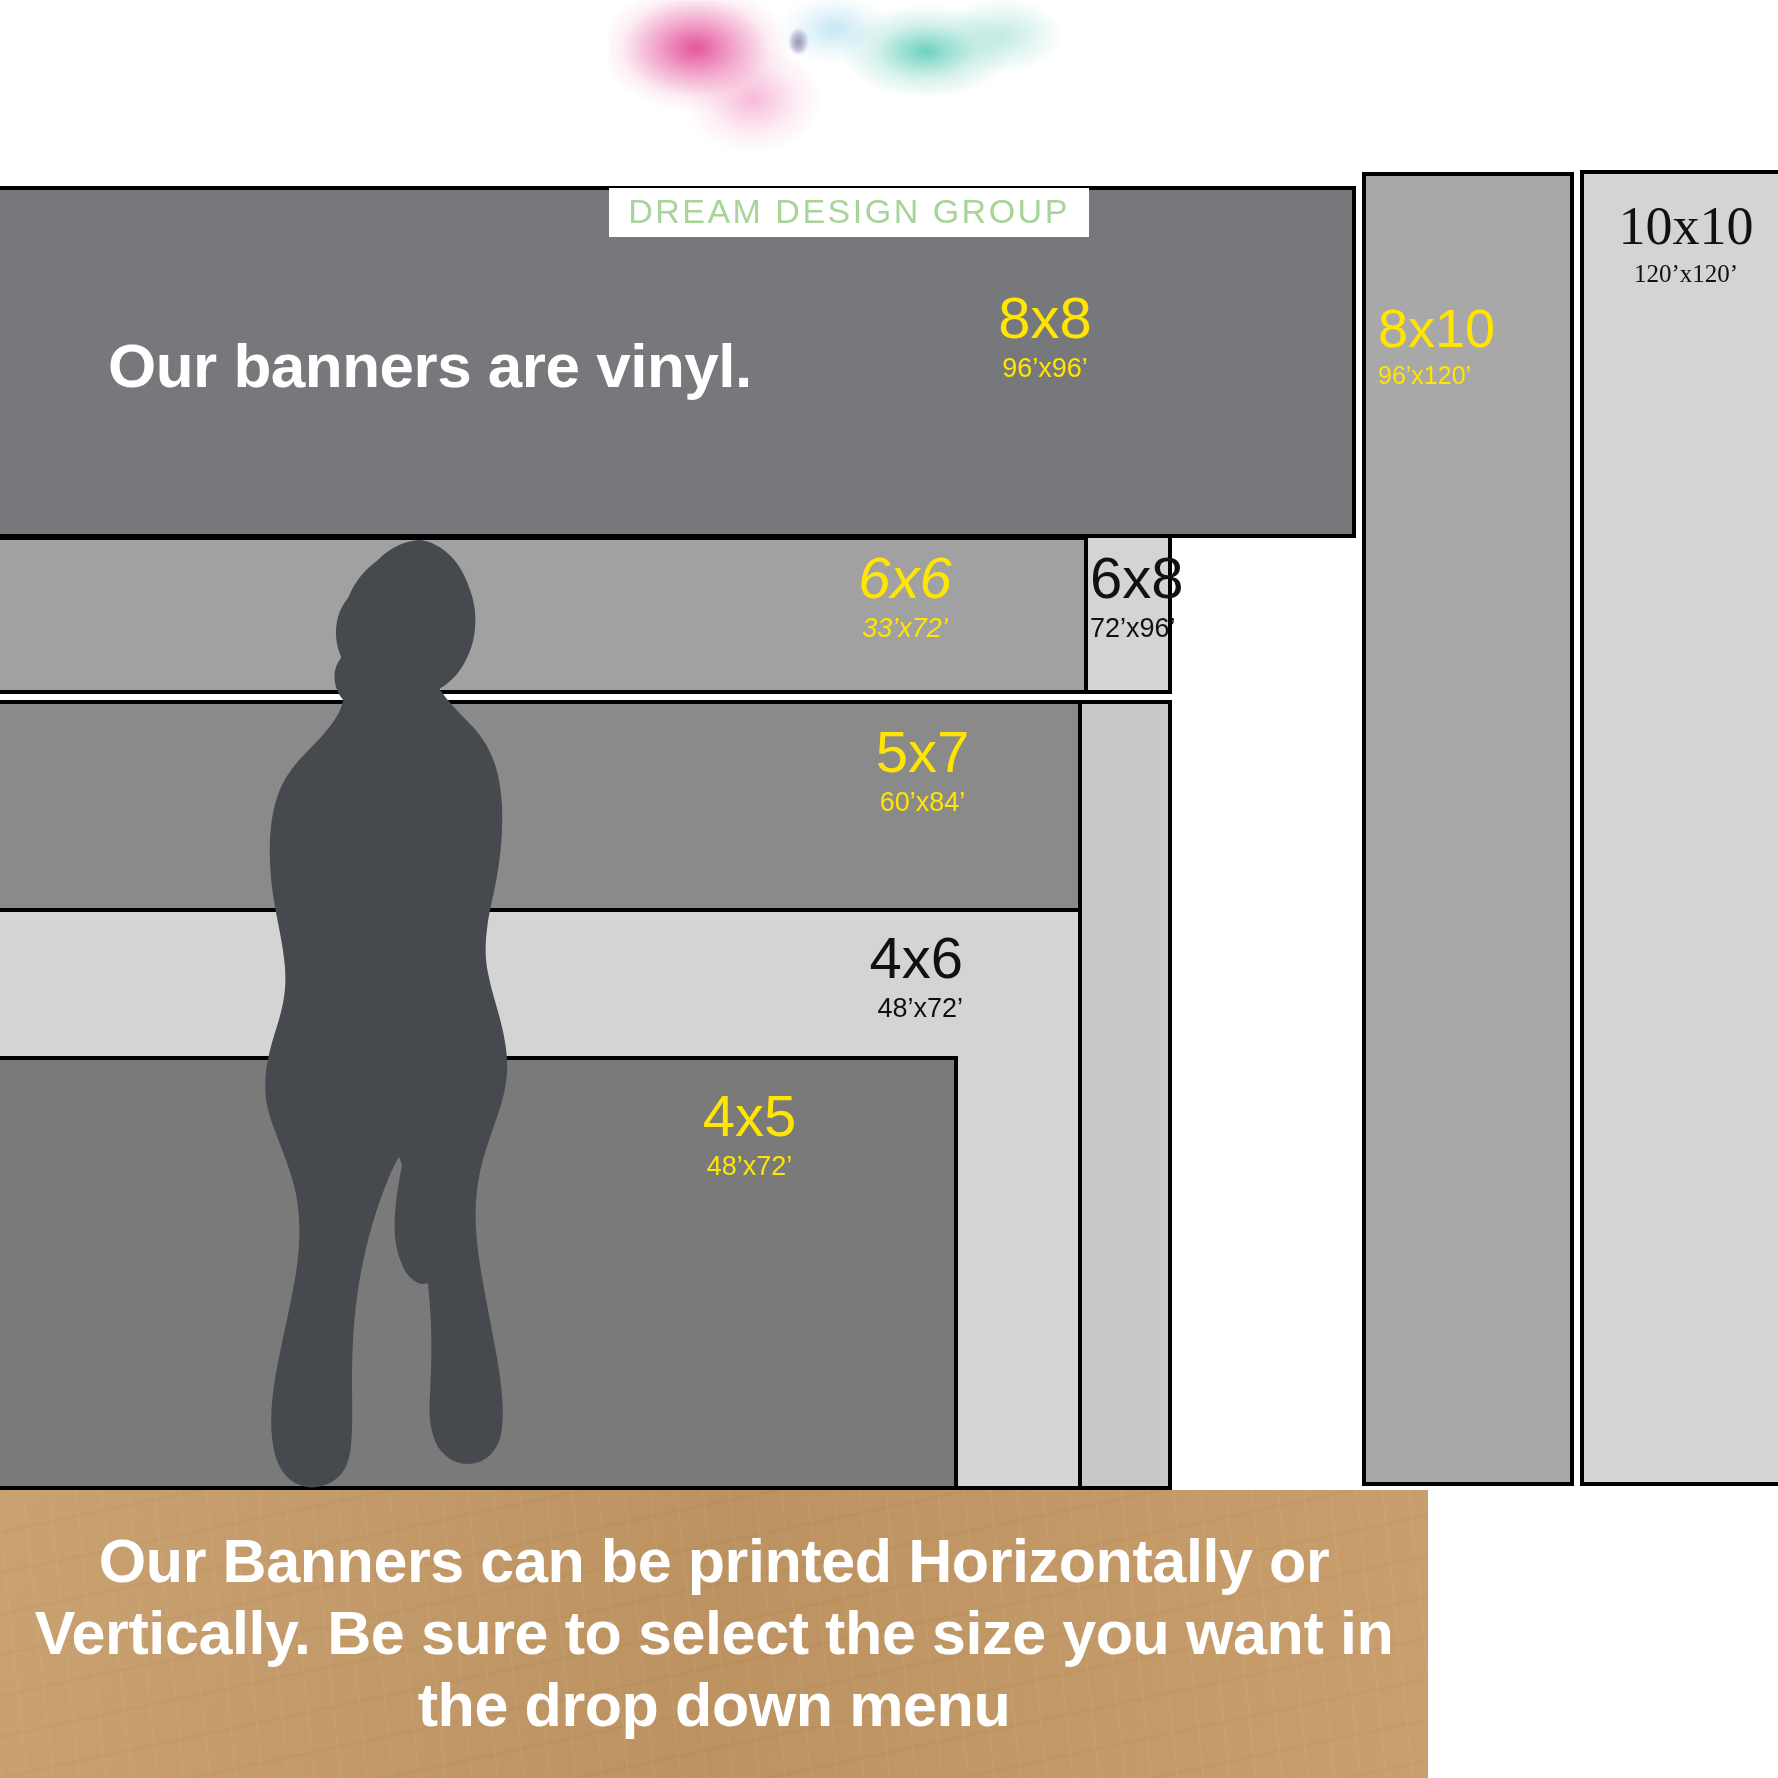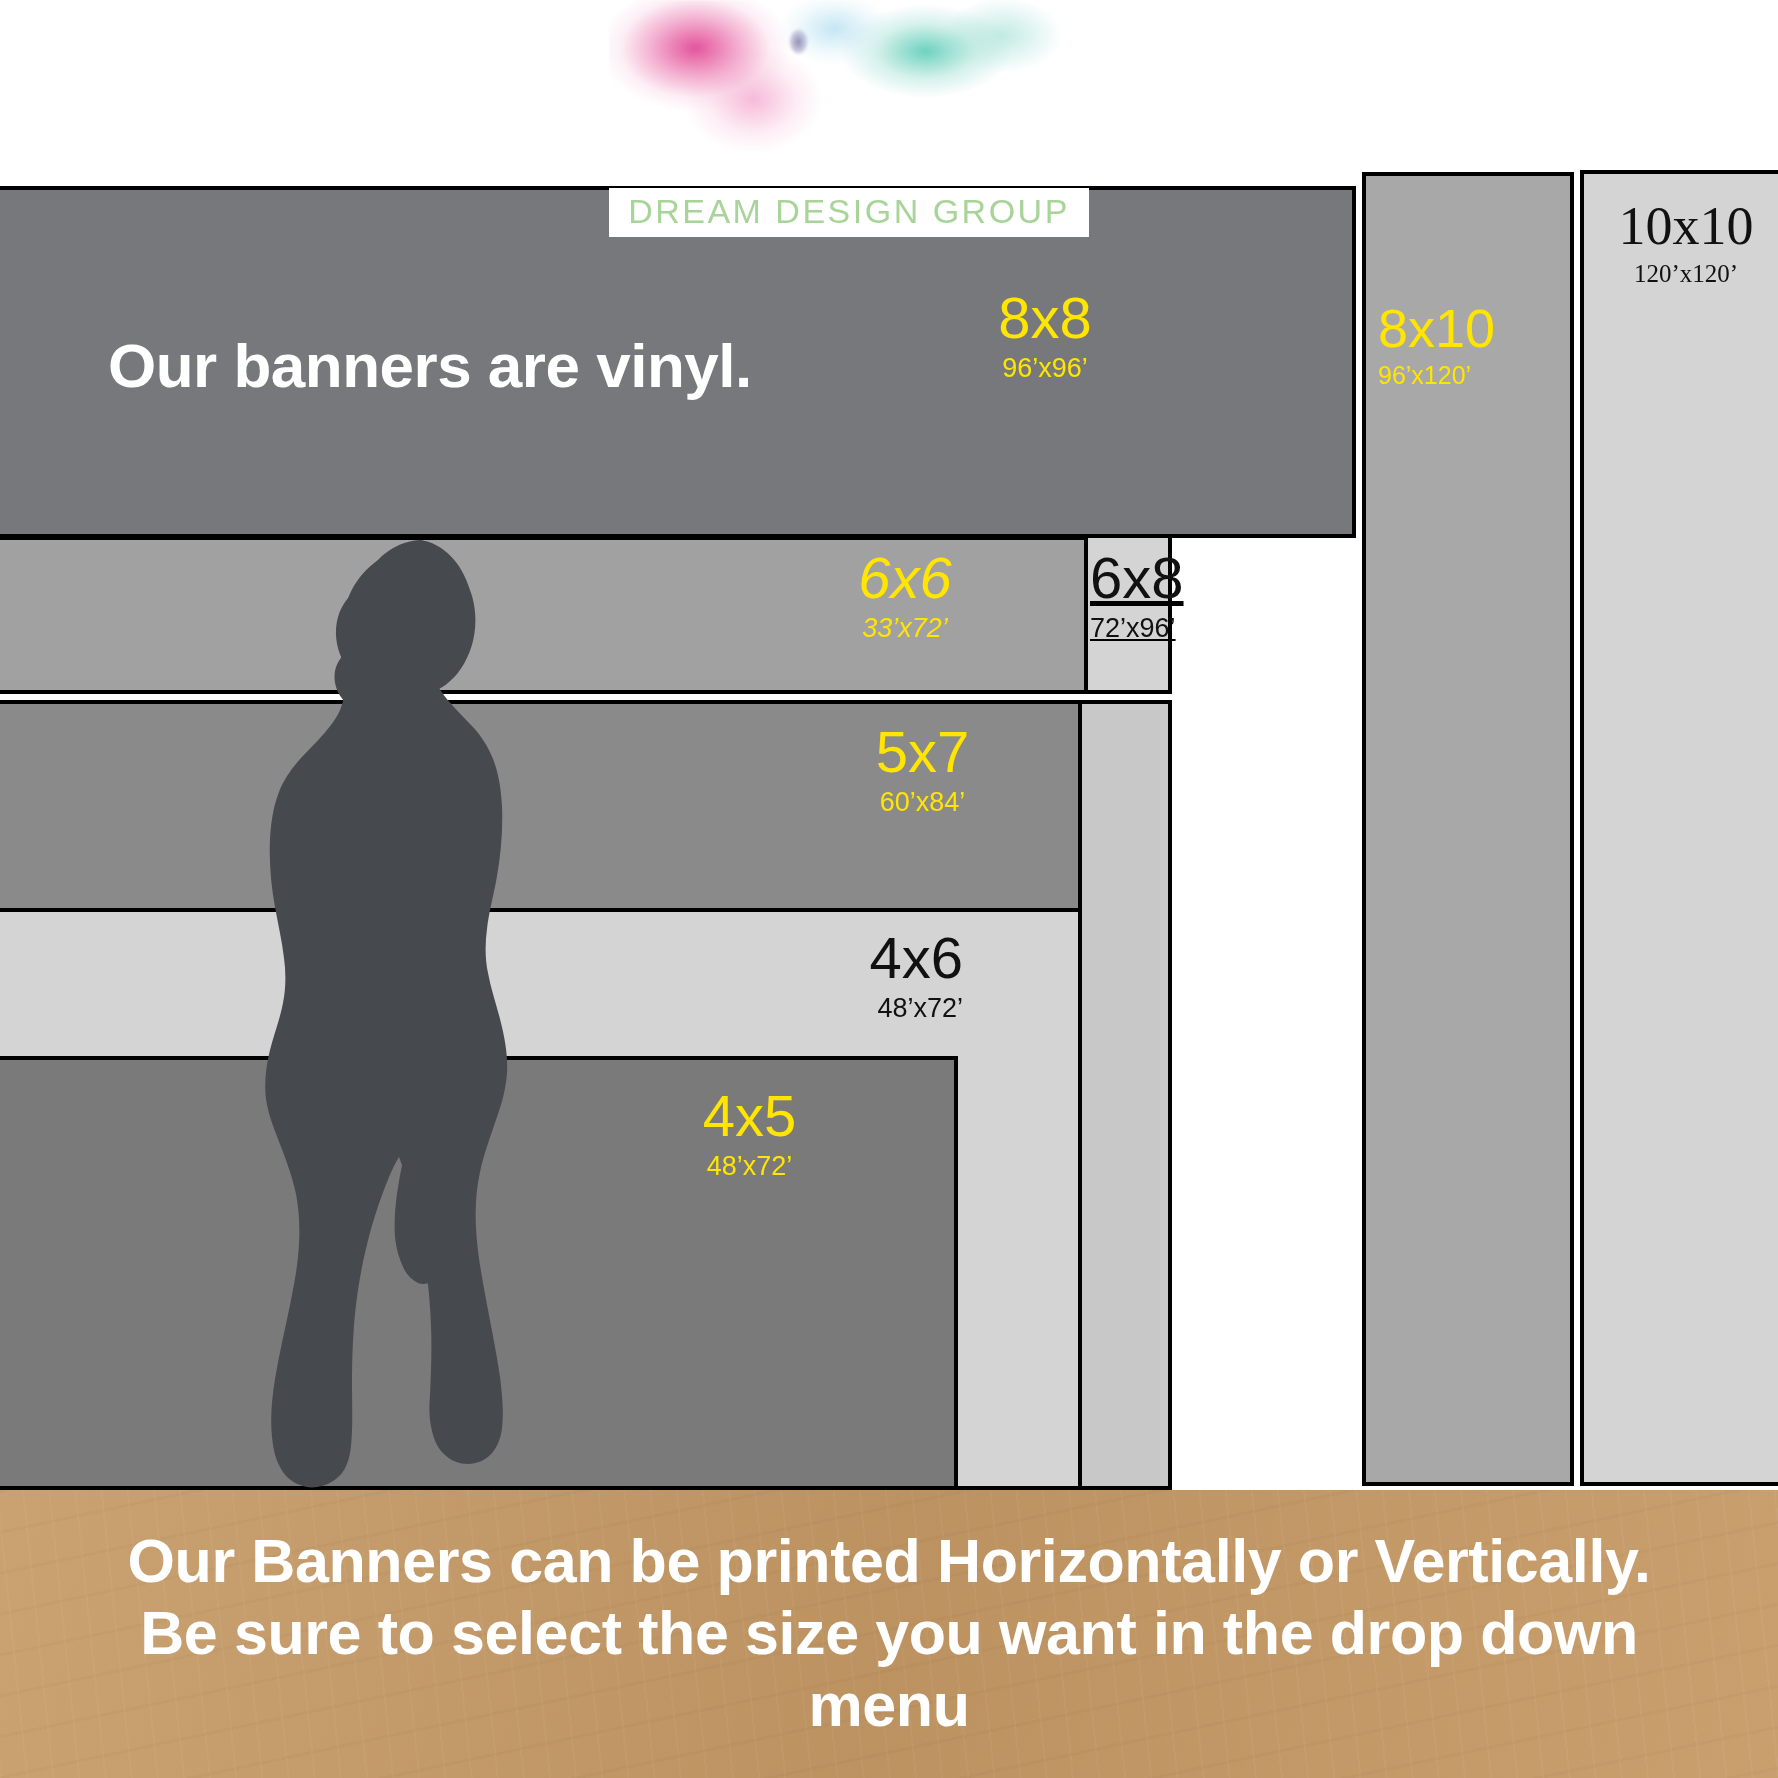--- a/index.html
+++ b/index.html
@@ -95,21 +95,21 @@
   #l-8x10 { left: 1378px; top: 268px; width: 185px; text-align: left; z-index: 30; margin-top: 32px; }
   #l-8x10 .size { font-size: 54px; }
   #l-8x10 .dims { font-size: 25px; }
 
   
   #b-8x8 { left: -10px; top: 186px; width: 1366px; height: 352px; background: #77787b; z-index: 3; }
   #l-8x8 { left: 930px; top: 288px; width: 230px; z-index: 30; }
 
   
   #b-6x8 { left: -10px; top: 534px; width: 1182px; height: 160px; background: #d4d4d4; z-index: 4; }
-  #l-6x8 { left: 1090px; top: 548px; width: 215px; text-align: left; z-index: 30; text-decoration: underline; }
+  #l-6x8 { left: 1090px; top: 548px; width: 215px; text-align: left; z-index: 30; }
 
   
   #b-6x6 { left: -10px; top: 536px; width: 1098px; height: 158px; background: #a1a1a1; z-index: 5; }
   #l-6x6 { left: 790px; top: 548px; width: 230px; z-index: 30; font-style: italic; }
 
   
   #b-5x7 { left: -10px; top: 700px; width: 1182px; height: 790px; background: #c8c8c8; z-index: 6; }
   #l-5x7 { left: 805px; top: 722px; width: 235px; z-index: 30; }
 
   
@@ -133,21 +133,21 @@
     z-index: 20;
     pointer-events: none;
   }
   #silhouette svg { width: 100%; height: 100%; display: block; }
 
   
   #footer {
     position: absolute;
     left: 0px;
     top: 1490px;
-    width: 1778px;
+    width: 1428px;
     height: 288px;
     z-index: 50;
     background:
       linear-gradient(100deg, rgba(255,255,255,0.07) 0%, rgba(0,0,0,0.05) 50%, rgba(255,255,255,0.05) 100%),
       repeating-linear-gradient(84deg, rgba(255,255,255,0.045) 0px, rgba(255,255,255,0.045) 2px, rgba(0,0,0,0) 2px, rgba(0,0,0,0) 26px),
       repeating-linear-gradient(168deg, rgba(120,80,35,0.05) 0px, rgba(120,80,35,0.05) 3px, rgba(0,0,0,0) 3px, rgba(0,0,0,0) 40px),
       #c69a66;
     display: flex;
     align-items: center;
     justify-content: center;

